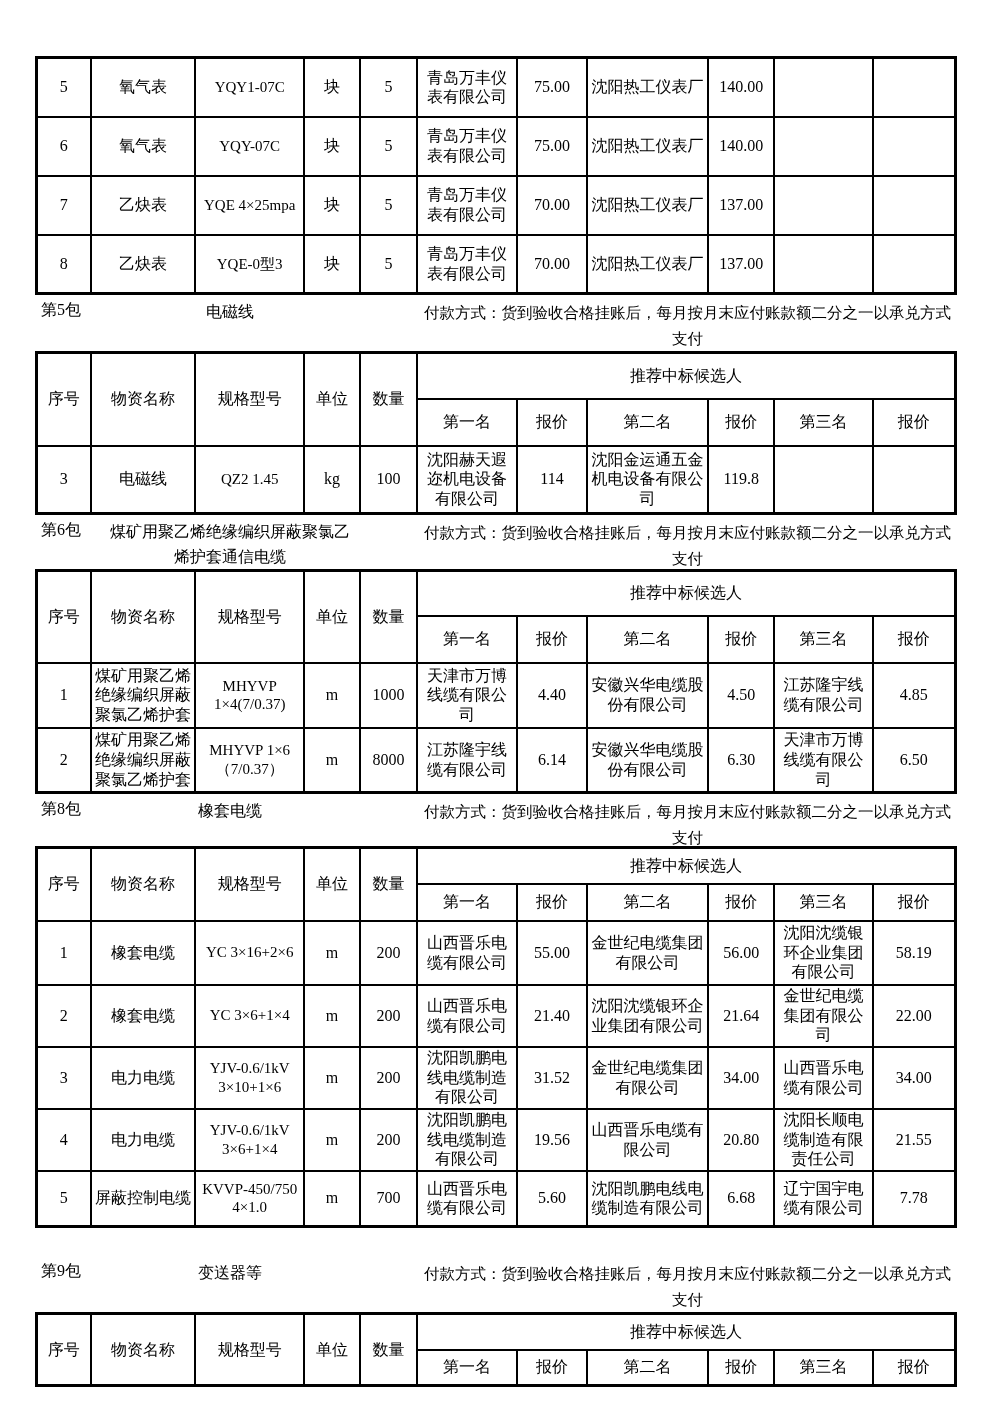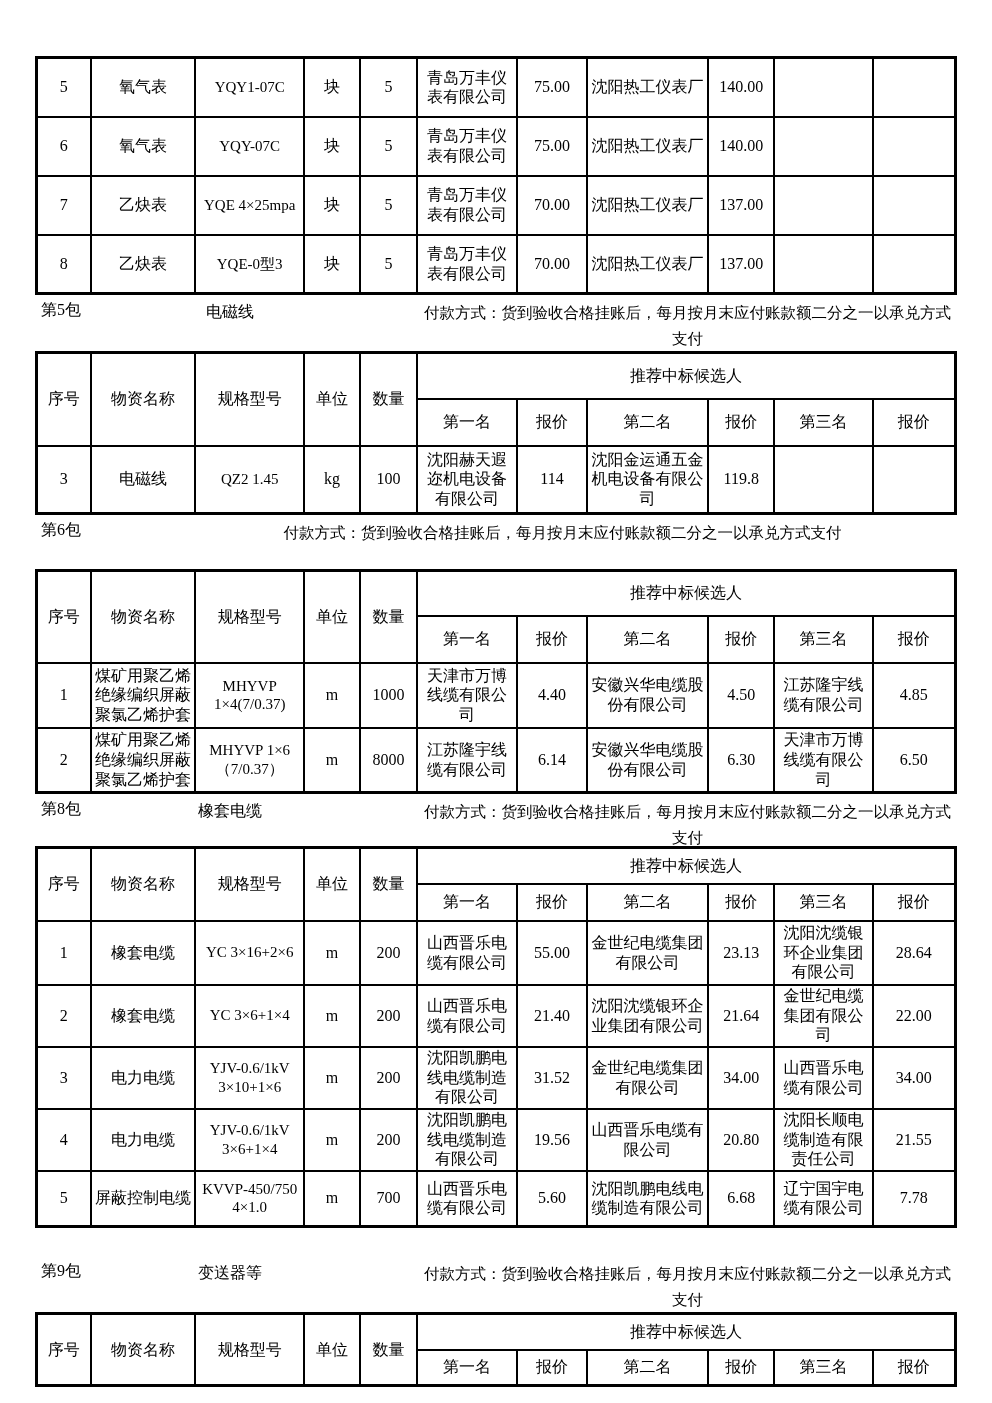--- a/index.html
+++ b/index.html
@@ -286,20 +286,21 @@
             <div class="cw" style="height: 64px;"></div>
           </td>
           <td>
             <div class="cw" style="height: 64px;"></div>
           </td>
         </tr>
       </tbody>
     </table>
     <div class="section" style="height: 54px;">
       <div class="pkg">第6包</div>
+      <div class="title">煤矿用聚乙烯绝缘编织屏蔽聚氯乙烯护套通信电缆</div>
       <div class="payment">付款方式：货到验收合格挂账后，每月按月末应付账款额二分之一以承兑方式支付</div>
     </div>
     <table class="grid">
       <colgroup>
         <col style="width: 5.9%;">
         <col style="width: 11.4%;">
         <col style="width: 11.8%;">
         <col style="width: 6.1%;">
         <col style="width: 6.2%;">
         <col style="width: 10.9%;">
@@ -453,27 +454,27 @@
           <td>
             <div class="cw" style="height: 60px;">山西晋乐电缆有限公司</div>
           </td>
           <td>
             <div class="cw" style="height: 60px;">55.00</div>
           </td>
           <td>
             <div class="cw" style="height: 60px;">金世纪电缆集团有限公司</div>
           </td>
           <td>
-            <div class="cw" style="height: 60px;">23.13</div>
+            <div class="cw" style="height: 60px;">56.00</div>
           </td>
           <td>
             <div class="cw" style="height: 60px;">沈阳沈缆银环企业集团有限公司</div>
           </td>
           <td>
-            <div class="cw" style="height: 60px;">28.64</div>
+            <div class="cw" style="height: 60px;">58.19</div>
           </td>
         </tr>
         <tr style="height: 62px;">
           <td>
             <div class="cw" style="height: 58px;">2</div>
           </td>
           <td>
             <div class="cw" style="height: 58px;">橡套电缆</div>
           </td>
           <td>

